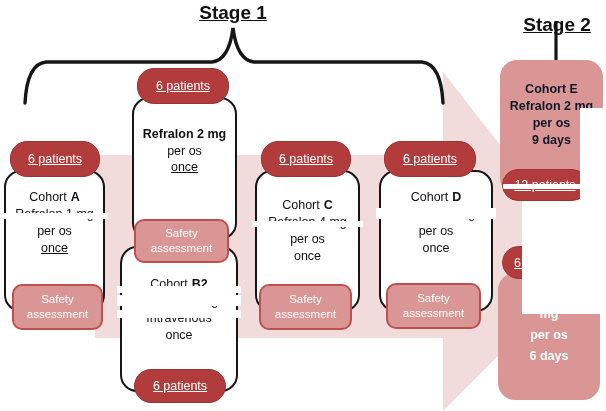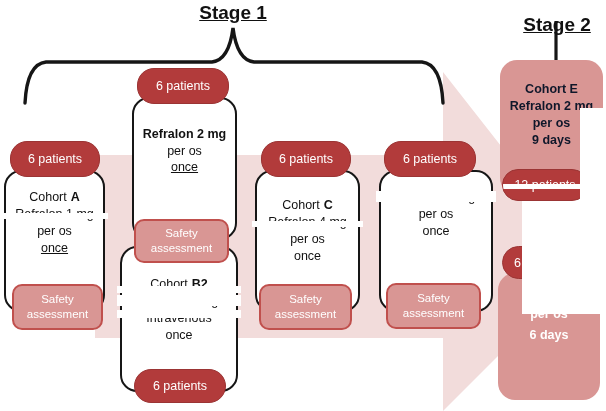--- a/index.html
+++ b/index.html
@@ -16,21 +16,21 @@
     position:absolute; background:#fff; border:2.5px solid #161616; border-radius:17px;
     box-sizing:border-box;
   }
   .pinkbox {
     position:absolute; background:#d99694; border-radius:17px; color:#fff; font-weight:bold;
     box-sizing:border-box;
   }
   .badge-dark {
     position:absolute; background:#b23b3b; border:1.5px solid #9b3434; border-radius:17px;
     color:#fff; font-size:12.5px; display:flex; align-items:center; justify-content:center;
-    box-sizing:border-box; white-space:nowrap; overflow:hidden;
+    box-sizing:border-box; white-space:nowrap; overflow:hidden;text-decoration:underline;
   }
   .badge-pink {
     position:absolute; background:#d99694; border:2px solid #c0504d; border-radius:10px;
     color:#fff; font-size:11.5px; line-height:1.32; display:flex; align-items:center;
     justify-content:flex-start; text-align:center; box-sizing:border-box; padding:12px 6px;
   }
   .txt { position:absolute; text-align:center; font-size:12.5px; line-height:17px; color:#111; }
   .txt .line { position:relative; }
   .bold { font-weight:bold; }
   .und { text-decoration:underline; }
@@ -109,20 +109,21 @@
   </div>
   <div class="badge-dark" style="left:261px; top:141px; width:90px; height:36px;">
       <span>6 patients</span>
     </div>
   <div class="badge-pink" style="left:259px; top:284px; width:93px; height:46px;">
       <span>Safety assessment</span>
     </div>
 
   <div class="box" style="left:379px; top:170px; width:114px; height:142px;"></div>
   <div class="txt" style="left:379px; top:189px; width:114px;">
+    <div class="line"><span>Cohort</span><span class="cletter">D</span></div>
     <div class="line gl gl-heavy">Refralon 8 mg</div>
     <div class="line">per os</div>
     <div class="line">once</div>
   </div>
   <div class="badge-dark" style="left:384px; top:141px; width:92px; height:36px;">
       <span>6 patients</span>
     </div>
   <div class="badge-pink" style="left:386px; top:283px; width:95px; height:46px;">
       <span>Safety assessment</span>
     </div>
@@ -133,20 +134,21 @@
     <div class="line">Refralon 2 mg</div>
     <div class="line">per os</div>
     <div class="line">9 days</div>
   </div>
   <div class="badge-dark" style="left:502px; top:169px; width:86px; height:32px;">
       <span class="gl gl-mid">12 patients</span>
     </div>
 
   <div class="pinkbox" style="left:498px; top:273px; width:102px; height:127px;"></div>
   <div class="txt bold" style="left:498px; top:304px; width:102px; color:#fff; line-height:21px;">
+    <div class="line">mg</div>
     <div class="line">per os</div>
     <div class="line">6 days</div>
   </div>
   <div class="badge-dark" style="left:502px; top:246px; width:78px; height:33px;">
       <span>6 patients</span>
     </div>
 
   <div class="white-ov" style="left:580px; top:108px; width:26px; height:95px;"></div>
   <div class="white-ov" style="left:522px; top:201px; width:84px; height:113px;"></div>
 

